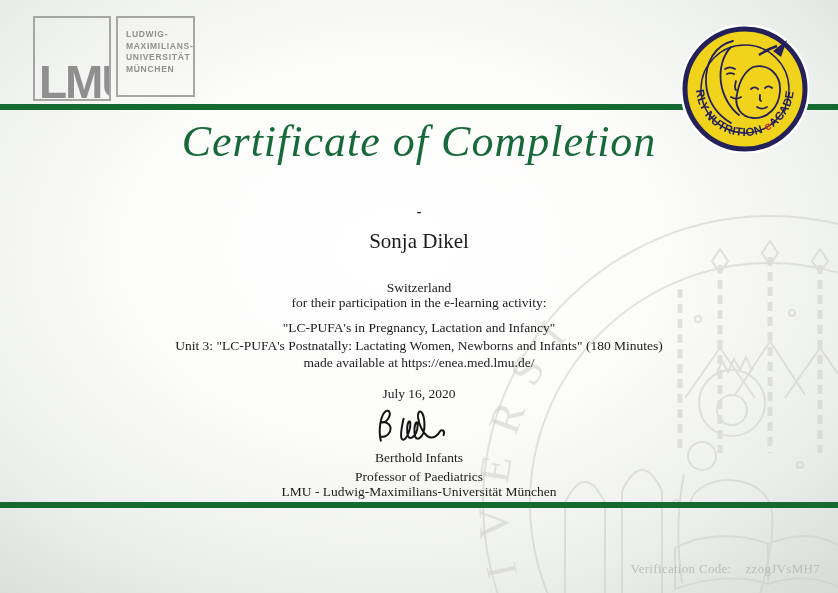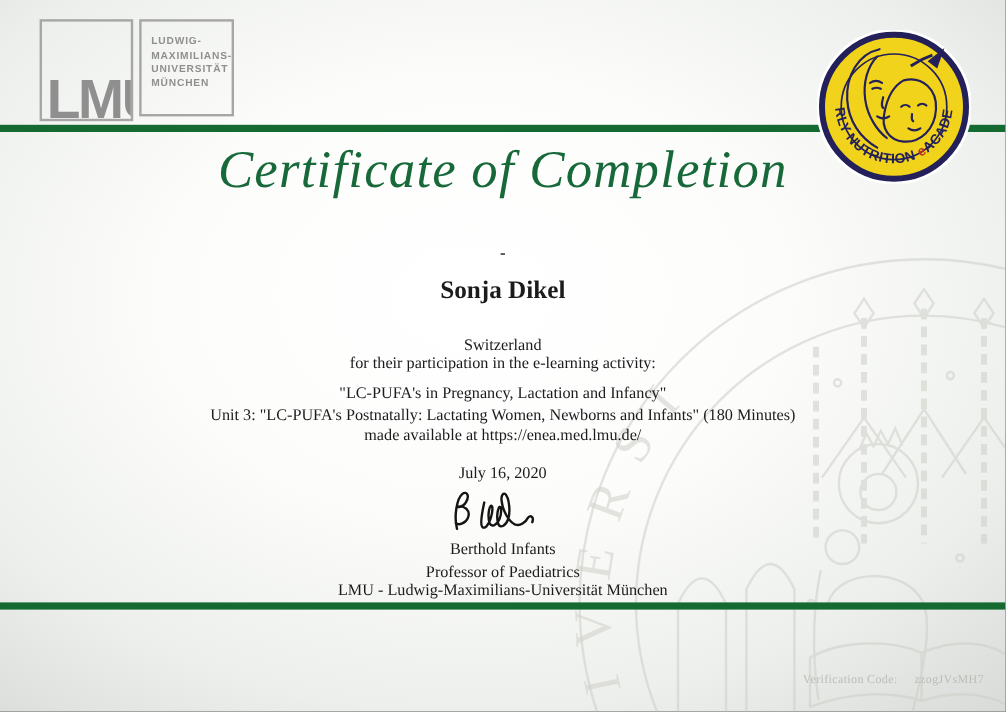--- a/index.html
+++ b/index.html
@@ -24,35 +24,35 @@
   .rule{position:absolute;left:0;width:838px;height:6px;background:#156a31;z-index:1;}
   .rule.top{top:104px;}
   .rule.bottom{top:502px;}
   .enea{position:absolute;left:681px;top:25px;width:128px;height:128px;z-index:3;}
   
   .line{position:absolute;left:0;right:0;text-align:center;z-index:2;}
   .title{top:116px;font-style:italic;font-size:44px;color:#17693a;letter-spacing:1px;}
   .small{font-size:13.5px;line-height:17px;}
   .awarded{top:183px;}
   .dash{top:204px;font-weight:bold;font-size:14px;}
-  .name{top:229px;font-weight:bold;font-size:21px;}
+  .name{top:229px;font-weight:normal;font-size:21px;}
   .city{top:262px;}
   .country{top:279px;}
   .p1{top:294px;}
   .p2{top:319px;}
   .p3{top:337px;}
   .p4{top:354px;}
   .date{top:385px;text-align:center;}
   .sig{position:absolute;left:0;right:0;top:407px;text-align:center;z-index:2;}
   .koletzko{top:449px;}
   .prof{top:468px;}
   .affil{top:483px;}
   .verify{
     position:absolute;right:18px;top:561px;z-index:2;
-    font-size:10px;color:#bcbdb7;letter-spacing:0.3px;}
+    font-size:13px;color:#bcbdb7;letter-spacing:0.3px;}
   .verify .code{margin-left:14px;}
 </style>
 </head>
 <body>
 
 <div class="certificate">
 
   <svg class="seal" viewBox="0 0 600 600" aria-hidden="true">
     <g stroke="#cdcec7" fill="none" stroke-width="2" opacity="0.55">
       <circle cx="300" cy="300" r="287"></circle>

